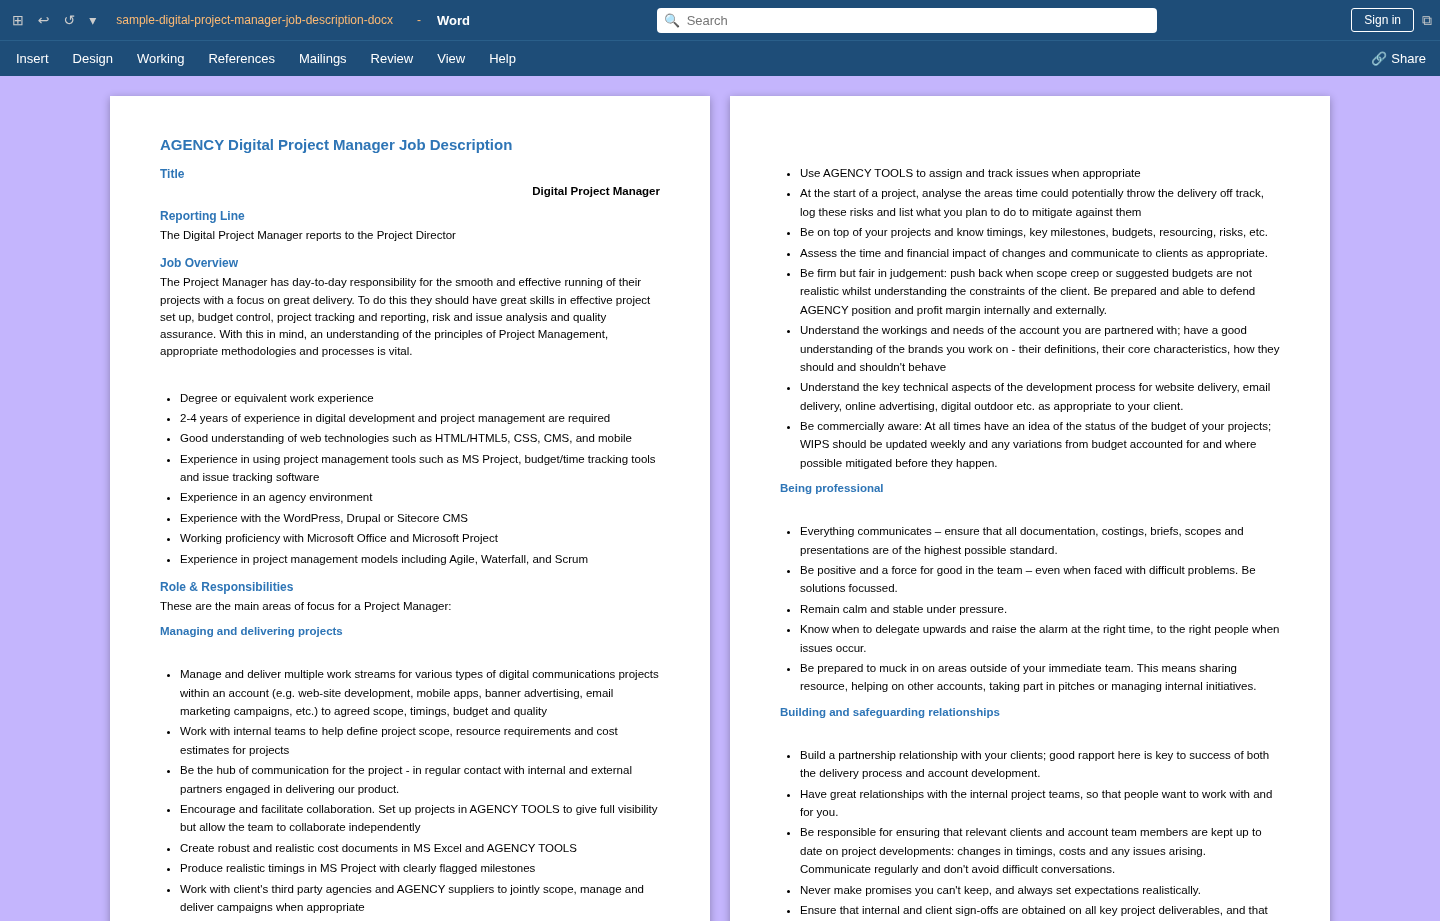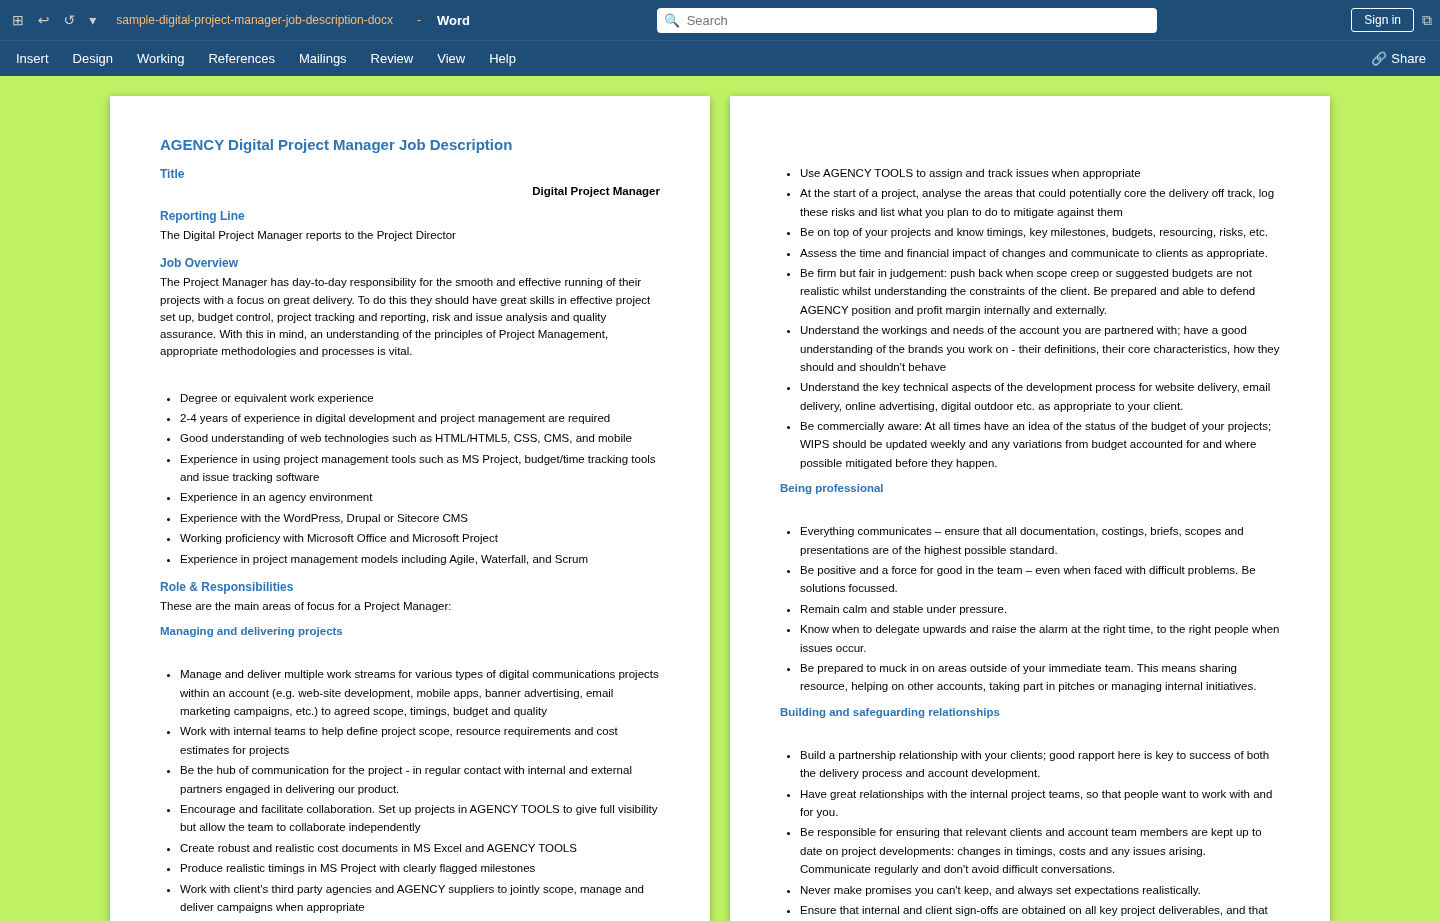--- a/index.html
+++ b/index.html
@@ -78,21 +78,21 @@
       font-size: 13px;
       cursor: pointer;
       display: flex;
       align-items: center;
       gap: 4px;
     }
 
     
     .doc-area {
       height: calc(921px - 76px);
-      background: #bef264;
+      background: #c4b5fd;
       overflow-y: auto;
       display: flex;
       gap: 20px;
       padding: 20px;
       justify-content: center;
     }
 
     .page {
       background: #fff;
       width: 600px;
@@ -223,21 +223,21 @@
       <li>Encourage and facilitate collaboration. Set up projects in AGENCY TOOLS to give full visibility but allow the team to collaborate independently</li>
       <li>Create robust and realistic cost documents in MS Excel and AGENCY TOOLS</li>
       <li>Produce realistic timings in MS Project with clearly flagged milestones</li>
       <li>Work with client's third party agencies and AGENCY suppliers to jointly scope, manage and deliver campaigns when appropriate</li>
     </ul>
   </div>
 
   <div class="page">
     <ul class="doc-list">
       <li>Use AGENCY TOOLS to assign and track issues when appropriate</li>
-      <li>At the start of a project, analyse the areas that could potentially core the delivery off track, log these risks and list what you plan to do to mitigate against them</li>
+      <li>At the start of a project, analyse the areas time could potentially throw the delivery off track, log these risks and list what you plan to do to mitigate against them</li>
       <li>Be on top of your projects and know timings, key milestones, budgets, resourcing, risks, etc.</li>
       <li>Assess the time and financial impact of changes and communicate to clients as appropriate.</li>
       <li>Be firm but fair in judgement: push back when scope creep or suggested budgets are not realistic whilst understanding the constraints of the client. Be prepared and able to defend AGENCY position and profit margin internally and externally.</li>
       <li>Understand the workings and needs of the account you are partnered with; have a good understanding of the brands you work on - their definitions, their core characteristics, how they should and shouldn't behave</li>
       <li>Understand the key technical aspects of the development process for website delivery, email delivery, online advertising, digital outdoor etc. as appropriate to your client.</li>
       <li>Be commercially aware: At all times have an idea of the status of the budget of your projects; WIPS should be updated weekly and any variations from budget accounted for and where possible mitigated before they happen.</li>
     </ul>
 
     <div class="sub-heading">Being professional</div>
     <ul class="doc-list">

